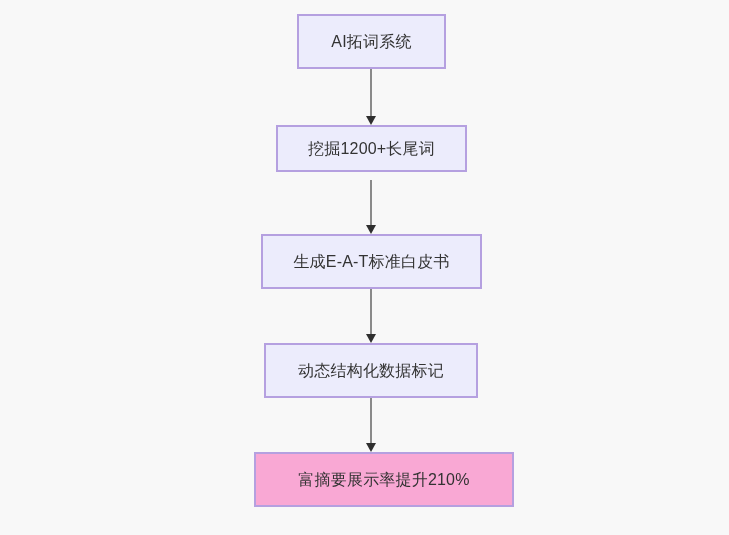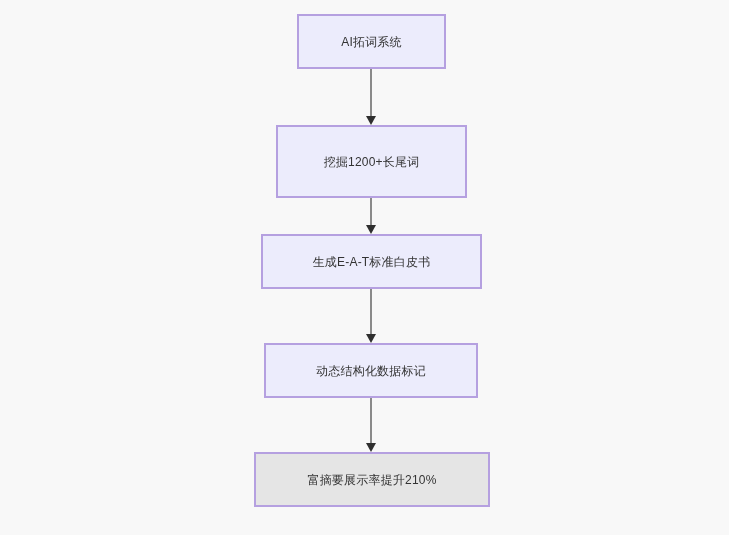--- a/index.html
+++ b/index.html
@@ -17,21 +17,21 @@
     position: relative;
     width: 729px;
     height: 535px;
   }
   .node {
     position: absolute;
     box-sizing: border-box;
     background: #ececfc;
     border: 2px solid #b5a0e0;
     color: #333333;
-    font-size: 12px;
+    font-size: 16px;
     font-weight: 400;
     line-height: 1;
     letter-spacing: 0.2px;
     display: flex;
     align-items: center;
     justify-content: center;
     white-space: nowrap;
     user-select: none;
     text-align: right;
   }
@@ -75,25 +75,25 @@
       <div class="edge-line" style="height: 46px; background: rgb(138, 138, 138);"></div>
       <div class="edge-head" style="top: 45px; border-top-color: rgb(47, 47, 47);"></div>
     </div>
     <div class="edge" style="left: 370px; top: 398px; width: 2px; height: 54px;">
       <div class="edge-line" style="height: 46px; background: rgb(138, 138, 138);"></div>
       <div class="edge-head" style="top: 45px; border-top-color: rgb(47, 47, 47);"></div>
     </div>
     <div class="node" style="left: 297px; top: 14px; width: 149px; height: 55px; background: rgb(236, 236, 252); border-color: rgb(181, 160, 224); color: rgb(51, 51, 51);">
       <span class="node-label">AI拓词系统</span>
     </div>
-    <div class="node" style="left: 276px; top: 125px; width: 191px; height: 73px; background: rgb(236, 236, 252); border-color: rgb(181, 160, 224); color: rgb(51, 51, 51);">
+    <div class="node" style="left: 276px; top: 125px; width: 191px; height: 47px; background: rgb(236, 236, 252); border-color: rgb(181, 160, 224); color: rgb(51, 51, 51);">
       <span class="node-label">挖掘1200+长尾词</span>
     </div>
     <div class="node" style="left: 264px; top: 343px; width: 214px; height: 55px; background: rgb(236, 236, 252); border-color: rgb(181, 160, 224); color: rgb(51, 51, 51);">
       <span class="node-label">动态结构化数据标记</span>
     </div>
     <div class="node" style="left: 261px; top: 234px; width: 221px; height: 55px; background: rgb(236, 236, 252); border-color: rgb(181, 160, 224); color: rgb(51, 51, 51);">
       <span class="node-label">生成E-A-T标准白皮书</span>
     </div>
-    <div class="node" style="left: 254px; top: 452px; width: 236px; height: 55px; background: #e5e5e5; border-color: rgb(181, 160, 224); color: rgb(51, 51, 51);">
+    <div class="node" style="left: 254px; top: 452px; width: 260px; height: 55px; background: #f9a8d4; border-color: rgb(181, 160, 224); color: rgb(51, 51, 51);">
       <span class="node-label">富摘要展示率提升210%</span>
     </div>
   </div>
 
 </body></html>

